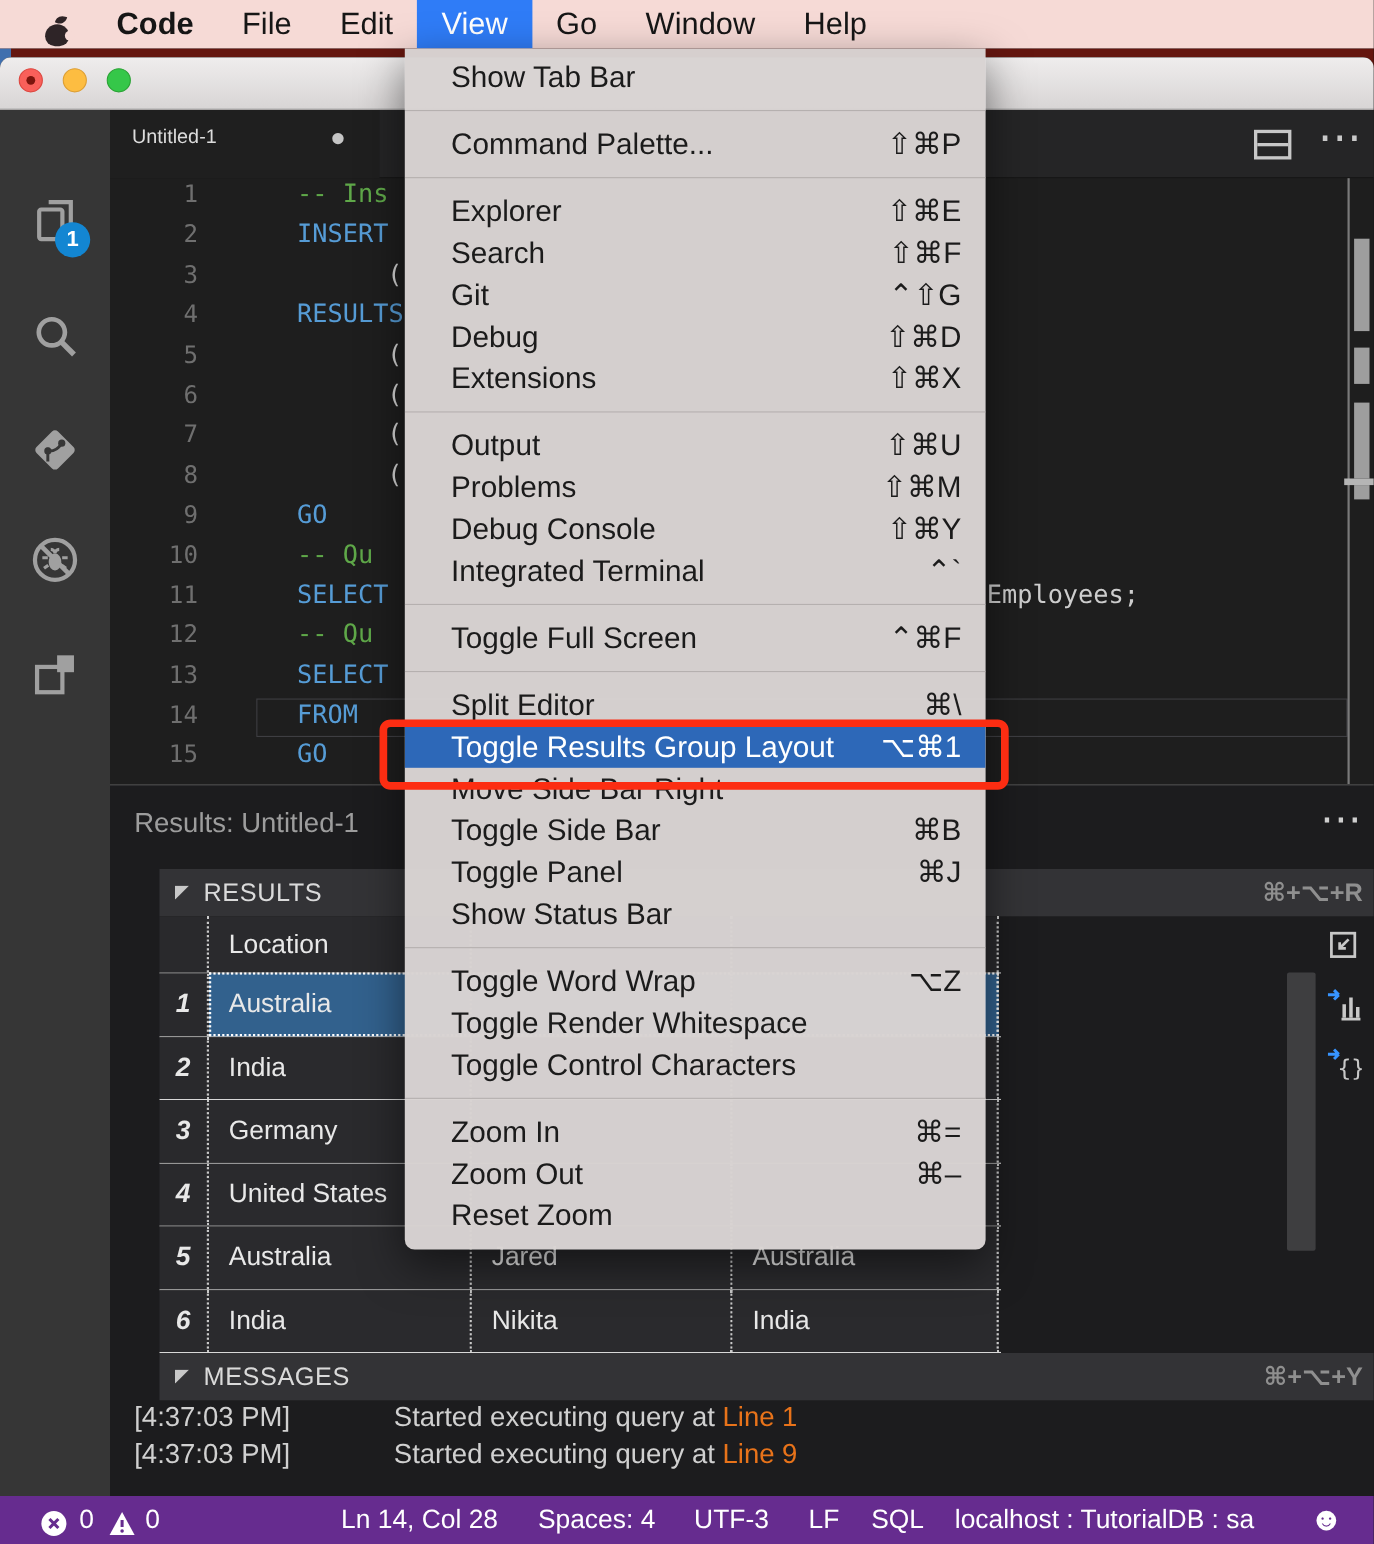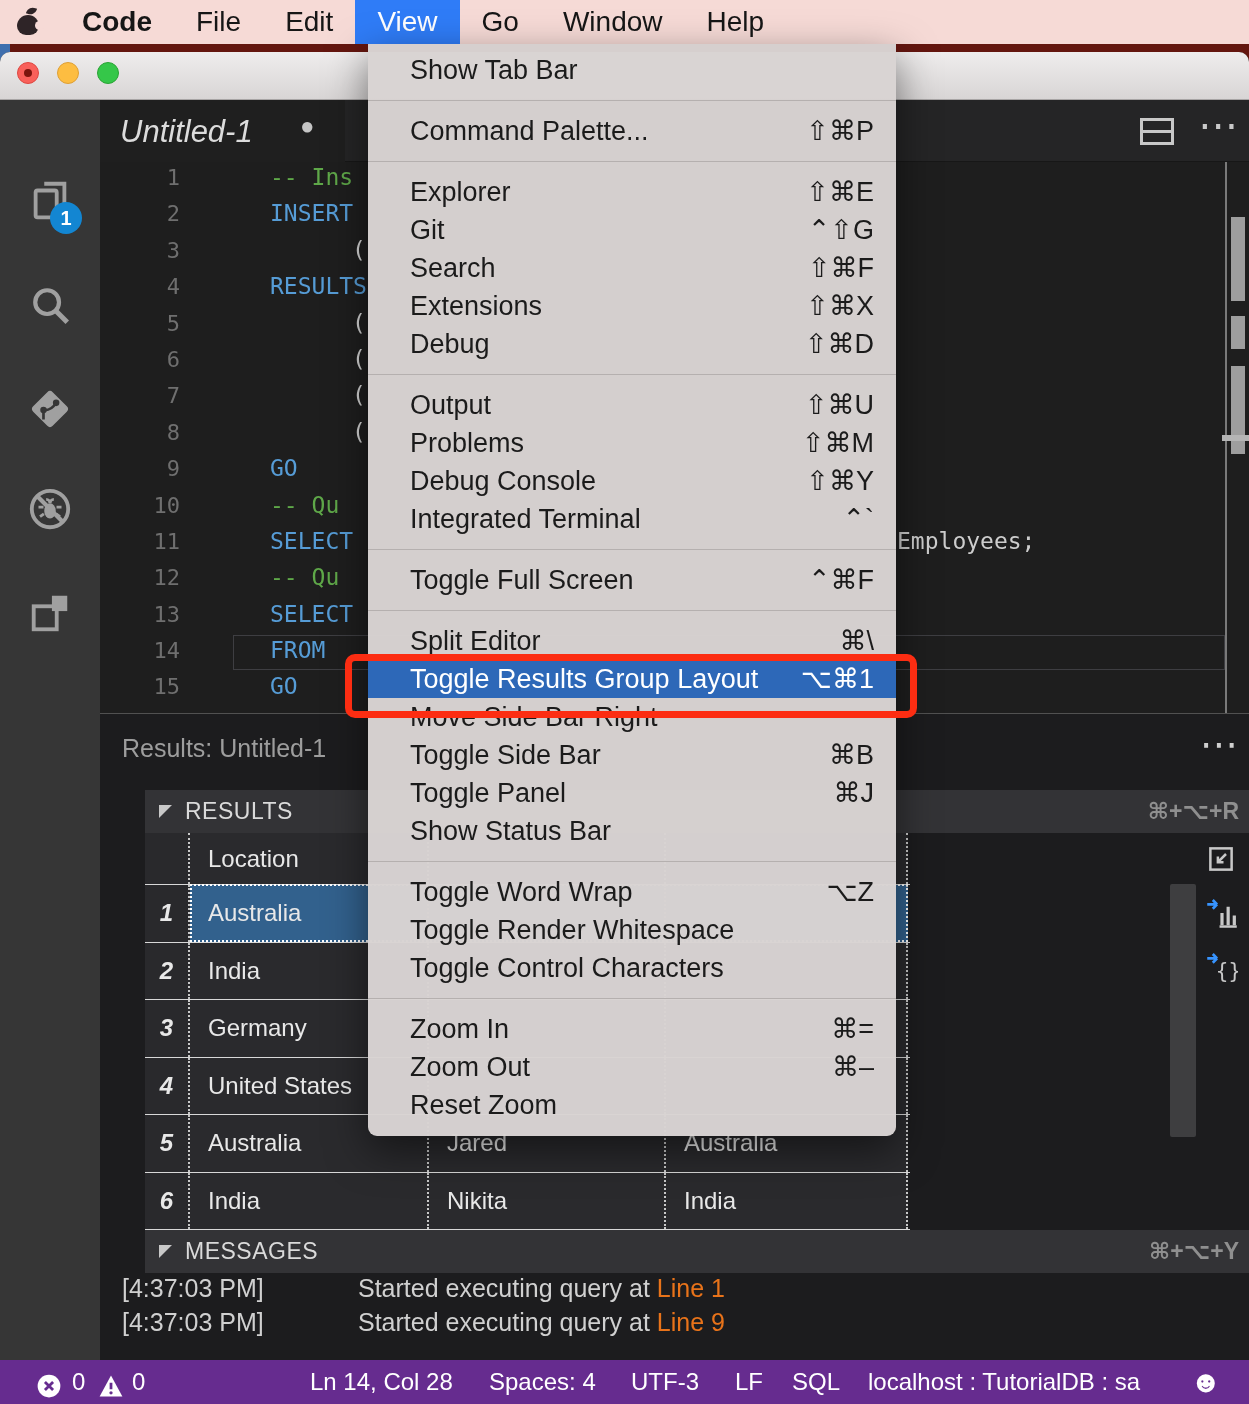--- a/index.html
+++ b/index.html
@@ -1,21 +1,21 @@
 <!DOCTYPE html>
 <html><head>
 <meta charset="utf-8">
 <style>
   html,body{margin:0;padding:0;background:#0c0c0c;}
   .screen{position:relative;width:1249px;height:1404px;overflow:hidden;
     font-family:"Liberation Sans","DejaVu Sans",sans-serif;background:#101010;}
 
   
   .menubar{position:absolute;left:0;top:0;width:1249px;height:44px;background:#f6dad6;
-    display:flex;align-items:center;padding-left:16px;box-sizing:border-box;z-index:40;}
+    display:flex;align-items:flex-end;padding-left:40px;box-sizing:border-box;z-index:40;}
   .apple{position:relative;width:24px;height:30px;margin-right:20px;}
   .apple::before{content:"";position:absolute;left:1px;top:8px;width:22px;height:20px;background:#2e2427;border-radius:11px 11px 9px 9px;}
   .apple::after{content:"";position:absolute;left:11px;top:0;width:9px;height:8px;background:#2e2427;border-radius:80% 0 80% 0;transform:rotate(20deg);}
   .apple .bite{position:absolute;right:-4px;top:14px;width:9px;height:9px;background:#f6dad6;border-radius:50%;}
   .mb-item{height:44px;line-height:44px;font-size:28px;color:#161616;padding:0 22px;}
   .mb-item.bold{font-weight:bold;}
   .mb-item.sel{background:#2f7cf7;color:#fff;}
 
   
   .bstrip{position:absolute;left:0;top:44px;width:1249px;height:20px;background:#64160f;z-index:1;}
@@ -36,21 +36,21 @@
   .activitybar{position:absolute;left:0;top:48px;width:100px;height:1260px;background:#363636;}
   .ab-icon{position:absolute;left:27px;width:46px;height:46px;}
   .ab-files{top:78px;} .ab-search{top:182px;} .ab-git{top:286px;} .ab-debug{top:386px;} .ab-ext{top:490px;}
   .badge{position:absolute;left:50px;top:102px;width:32px;height:32px;border-radius:50%;background:#1386d2;
     color:#fff;font-size:20px;font-weight:bold;text-align:center;line-height:32px;}
 
   
   .editor-area{position:absolute;left:100px;top:48px;width:1149px;height:613px;background:#1e1e1e;}
   .tabbar{position:absolute;left:0;top:0;width:100%;height:62px;background:#252526;border-bottom:1px solid #171717;box-sizing:border-box;}
   .tab{position:absolute;left:0;top:0;width:245px;height:62px;background:#1f1f1f;}
-  .tab-label{position:absolute;left:20px;top:14px;font-size:31px;color:#dcdcdc;font-style:italic;}
+  .tab-label{position:absolute;left:20px;top:14px;font-size:18px;color:#dcdcdc;}
   .tab-dot{position:absolute;left:200px;top:12px;font-size:24px;color:#c5c5c5;}
   .split-icon{position:absolute;left:1040px;top:18px;width:34px;height:27px;border:3px solid #c8c8c8;box-sizing:border-box;}
   .split-icon::after{content:"";position:absolute;left:0;right:0;top:50%;height:3px;margin-top:-2px;background:#c8c8c8;}
   .more-dots{position:absolute;left:1098px;top:2px;font-size:40px;color:#c9c9c9;letter-spacing:3px;}
 
   .code{position:absolute;left:0;top:62px;width:100%;height:551px;overflow:hidden;
     font-family:"DejaVu Sans Mono","Liberation Mono",monospace;font-size:23px;}
   .cl{position:relative;height:36.4px;}
   .ln{position:absolute;left:0;top:3px;width:80px;text-align:right;color:#6f6f6f;font-size:22px;}
   .ct{position:absolute;left:170px;top:2px;white-space:pre;}
@@ -394,34 +394,34 @@
     <div class="mi">
         <span class="mi-l">Command Palette...</span>
         <span class="mi-s">⇧⌘P</span>
       </div>
     <div class="msep"></div>
     <div class="mi">
         <span class="mi-l">Explorer</span>
         <span class="mi-s">⇧⌘E</span>
       </div>
     <div class="mi">
+        <span class="mi-l">Search</span>
+        <span class="mi-s">⇧⌘F</span>
+      </div>
+    <div class="mi">
         <span class="mi-l">Git</span>
         <span class="mi-s">⌃⇧G</span>
       </div>
     <div class="mi">
-        <span class="mi-l">Search</span>
-        <span class="mi-s">⇧⌘F</span>
+        <span class="mi-l">Debug</span>
+        <span class="mi-s">⇧⌘D</span>
       </div>
     <div class="mi">
         <span class="mi-l">Extensions</span>
         <span class="mi-s">⇧⌘X</span>
-      </div>
-    <div class="mi">
-        <span class="mi-l">Debug</span>
-        <span class="mi-s">⇧⌘D</span>
       </div>
     <div class="msep"></div>
     <div class="mi">
         <span class="mi-l">Output</span>
         <span class="mi-s">⇧⌘U</span>
       </div>
     <div class="mi">
         <span class="mi-l">Problems</span>
         <span class="mi-s">⇧⌘M</span>
       </div>

